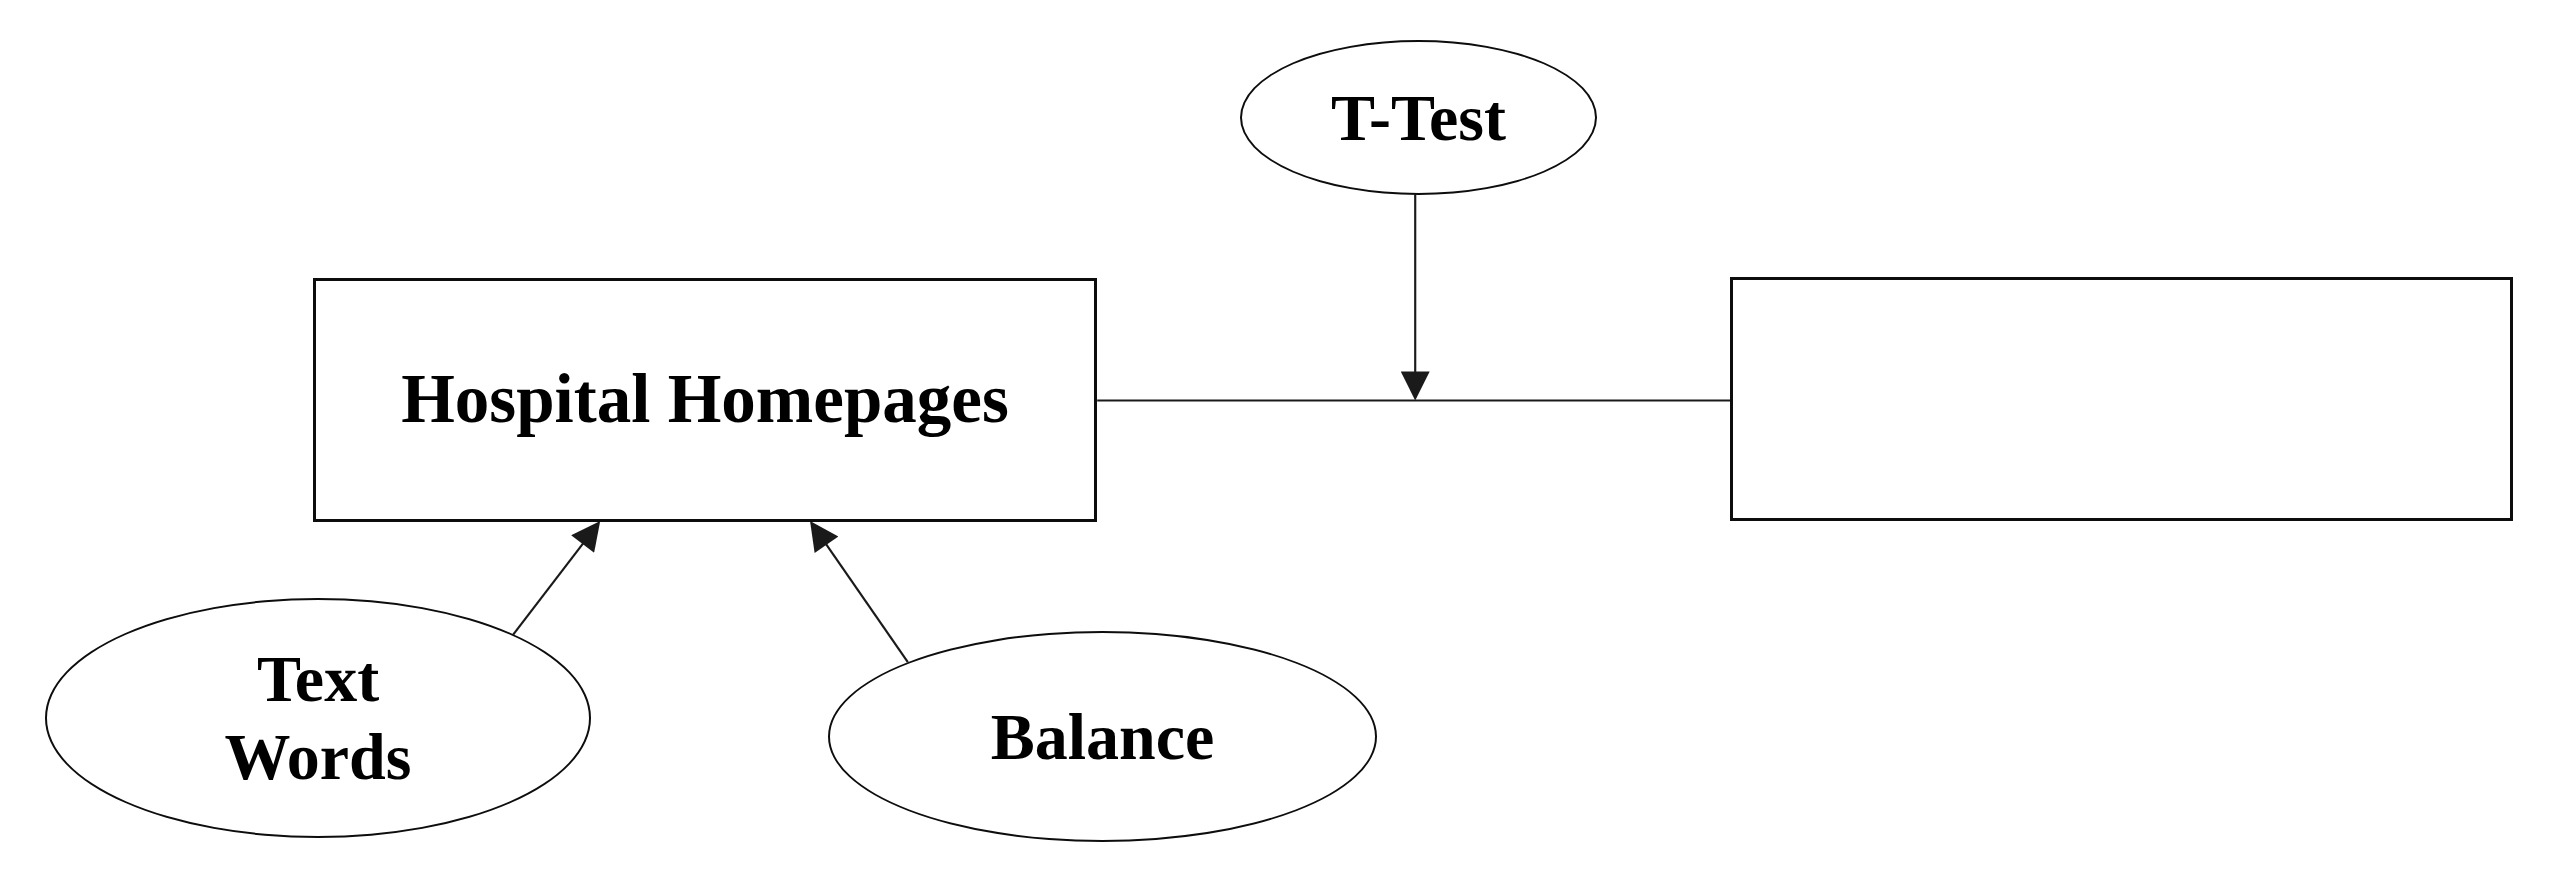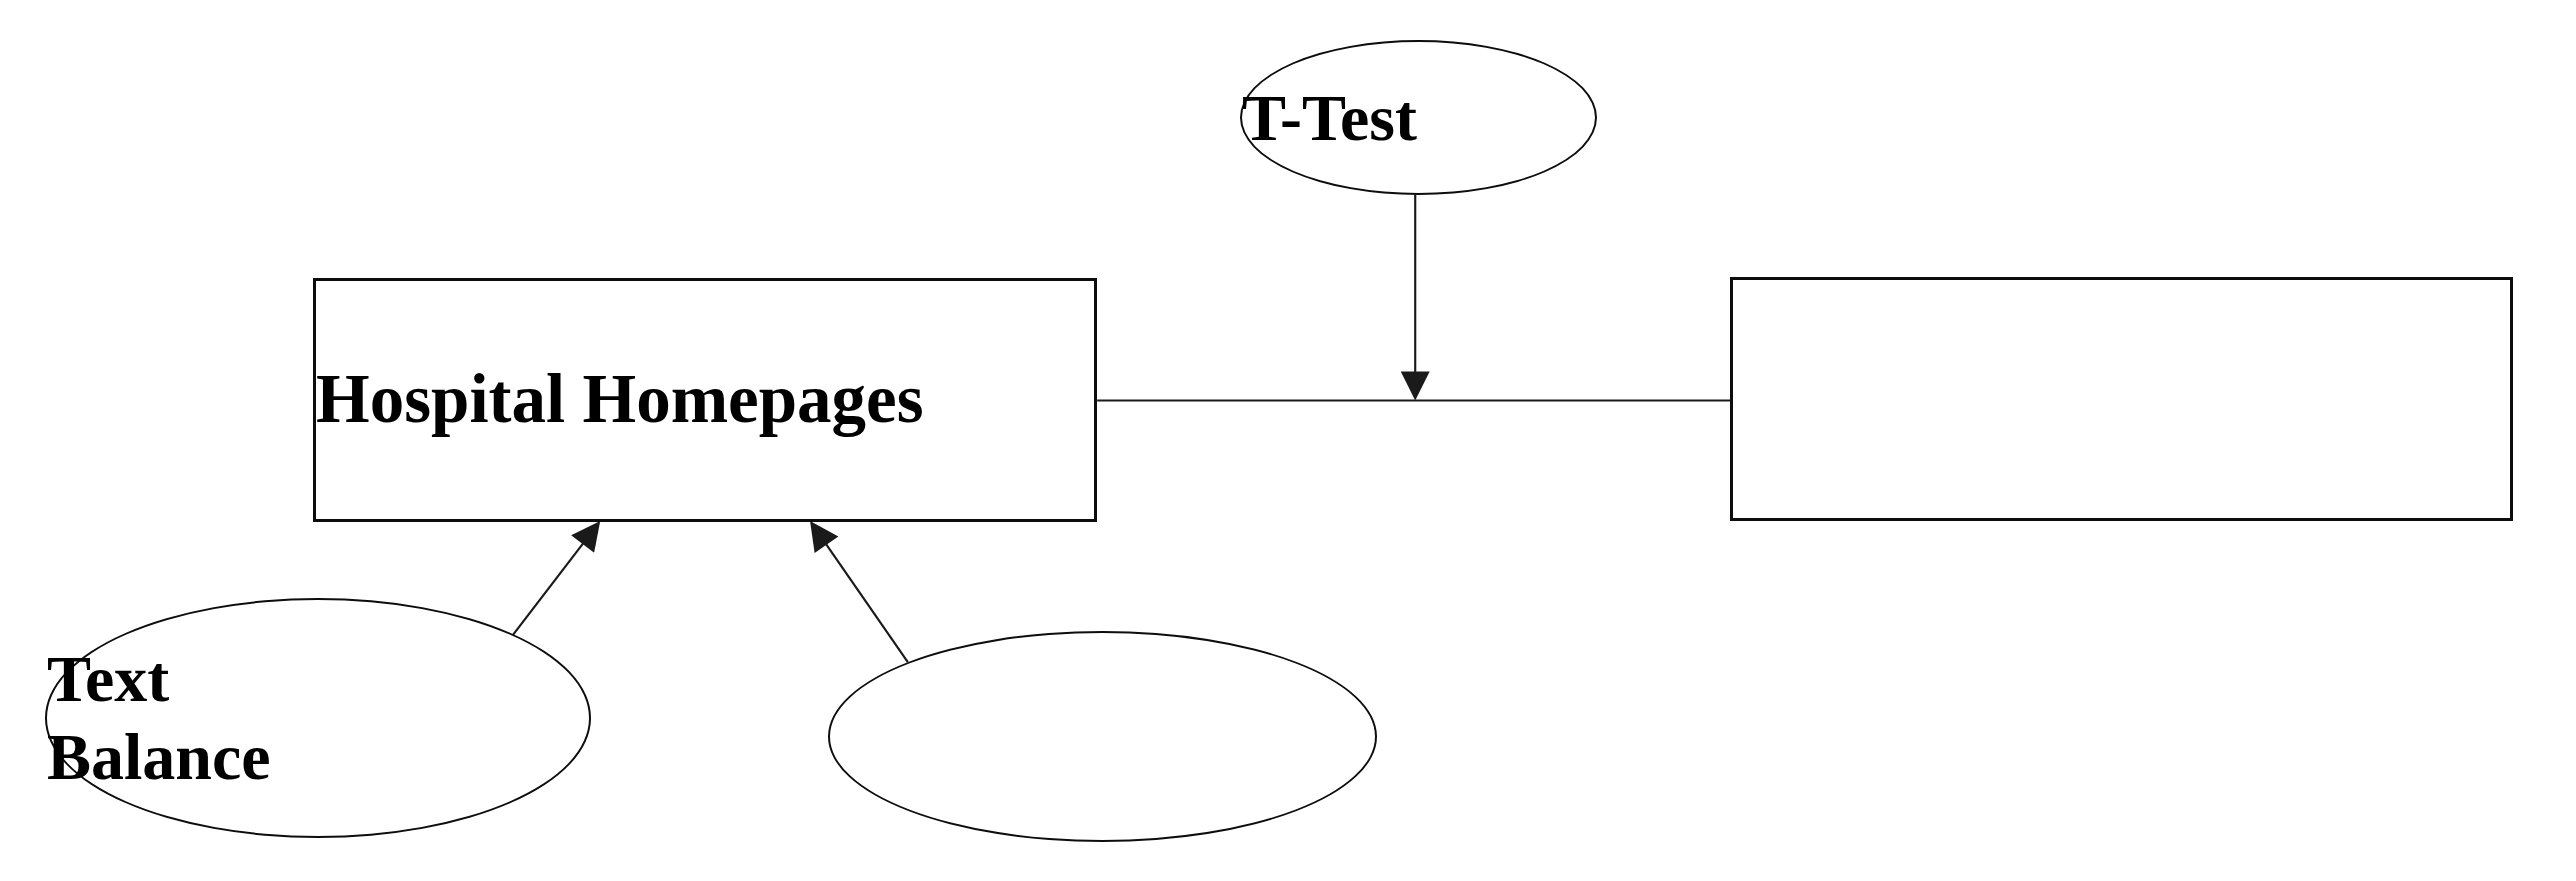--- a/index.html
+++ b/index.html
@@ -20,21 +20,21 @@
     left: 0;
     top: 0;
     width: 2576px;
     height: 882px;
     pointer-events: none;
   }
   .node {
     position: absolute;
     display: flex;
     flex-direction: column;
-    align-items: flex-start;
+    align-items: center;
     justify-content: center;
     text-align: center;
     font-weight: bold;
     color: #000000;
     background: #ffffff;
     box-sizing: border-box;
   }
   .rect {
     border: 3.6px solid #0d0d0d;
     font-size: 69px;
@@ -92,20 +92,21 @@
 
   <div class="node rect node-intro">
     <span class="label-line">Hospital Homepages</span>
   </div>
 
   <div class="node rect node-financial">
   </div>
 
   <div class="node ellipse node-textmine">
     <span class="label-line">Text</span>
-    <span class="label-line">Balance</span>
+    <span class="label-line">Words</span>
   </div>
 
   <div class="node ellipse node-balance">
+    <span class="label-line">Balance</span>
   </div>
 
 </div>
 
 
 </body></html>

